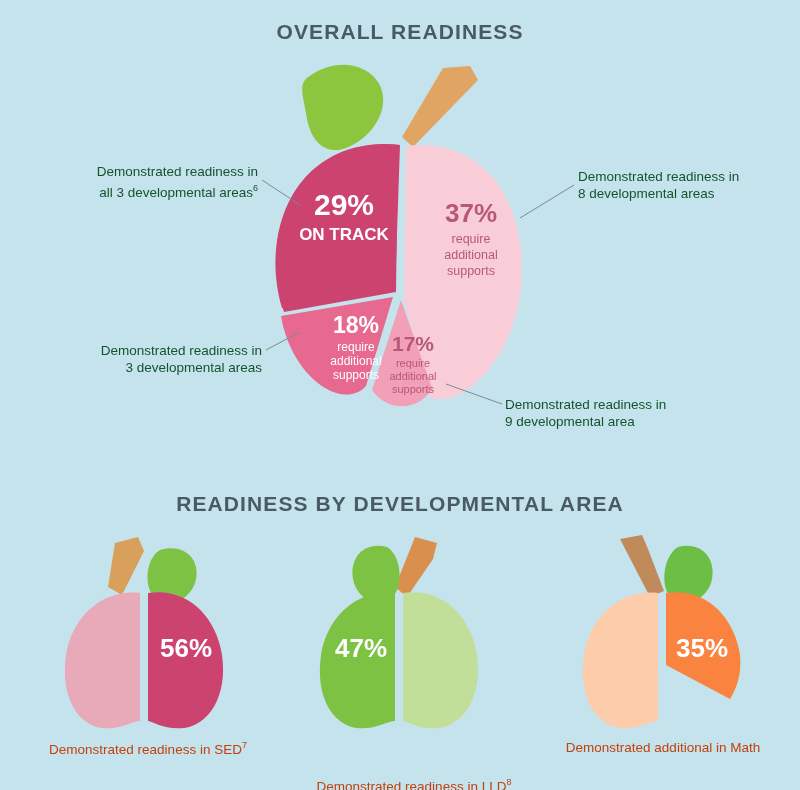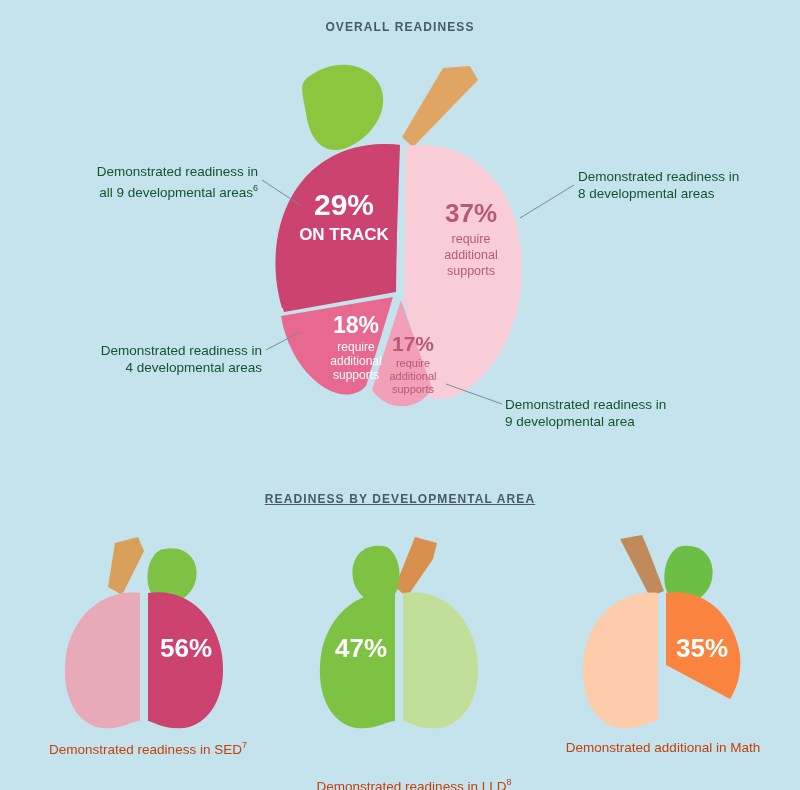--- a/index.html
+++ b/index.html
@@ -9,26 +9,26 @@
     font-family:"Liberation Sans", sans-serif;
     color:#3d4f58;
     position:relative;
     overflow:hidden;
   }
   .section-title{
     position:absolute;
     width:100%;
     text-align:center;
     font-weight:bold;
-    font-size:12px;
+    font-size:21px;
     letter-spacing:1.1px;
     color:#4a5a63;
   }
   #title-overall{top:20px;}
-  #title-byarea{top:492px;text-decoration:underline;}
+  #title-byarea{top:492px;}
 
   .stage{position:absolute;left:0;top:0;}
 
   .callout{
     position:absolute;
     font-size:13.5px;
     line-height:17px;
     color:#14532d;
   }
   #callout-all3{left:58px;top:163px;width:200px;text-align:right;}
@@ -117,31 +117,31 @@
   <text x="413" y="393" text-anchor="middle" font-size="11" fill="#b85878" font-family="Liberation Sans, sans-serif">supports</text>
 
   <line x1="262" y1="180" x2="300" y2="205" stroke="#7a8b95" stroke-width="1"></line>
   <line x1="574" y1="185" x2="520" y2="218" stroke="#7a8b95" stroke-width="1"></line>
   <line x1="266" y1="350" x2="300" y2="332" stroke="#7a8b95" stroke-width="1"></line>
   <line x1="502" y1="404" x2="446" y2="384" stroke="#7a8b95" stroke-width="1"></line>
 </svg>
 
 <div class="callout" id="callout-all3">
   <span>Demonstrated readiness in</span><br>
-  <span>all 9 developmental areas</span><span class="sup">6</span>
+  <span>all 3 developmental areas</span><span class="sup">6</span>
 </div>
 
 <div class="callout" id="callout-zero">
   <span>Demonstrated readiness in</span><br>
   <span>8 developmental areas</span>
 </div>
 
 <div class="callout" id="callout-two">
   <span>Demonstrated readiness in</span><br>
-  <span>4 developmental areas</span>
+  <span>3 developmental areas</span>
 </div>
 
 <div class="callout" id="callout-one">
   <span>Demonstrated readiness in</span><br>
   <span>9 developmental area</span>
 </div>
 
 <div class="section-title" id="title-byarea">READINESS BY DEVELOPMENTAL AREA</div>
 
 <svg class="stage" style="left:40px;top:525px;" width="220" height="210">

